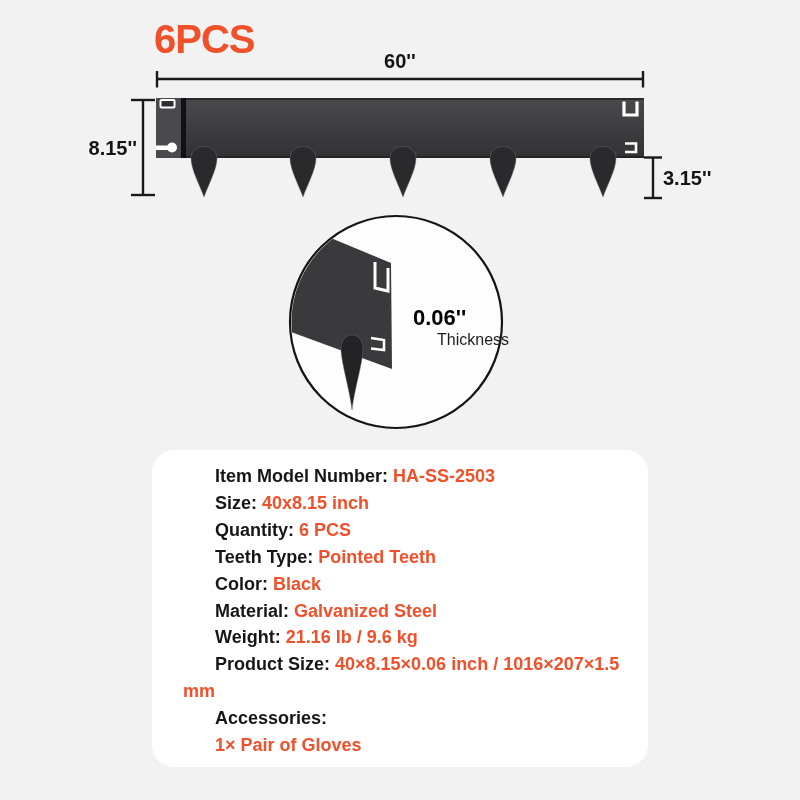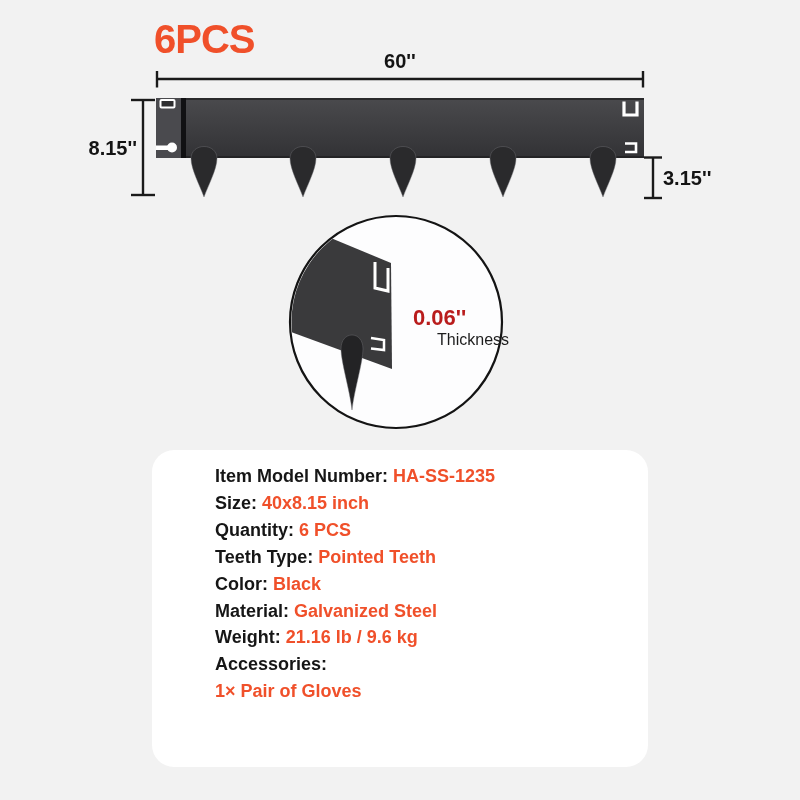--- a/index.html
+++ b/index.html
@@ -23,21 +23,21 @@
     font-size: 20px; font-weight: 700;
     color: #141414; line-height: 1.1;
   }
   .width-dim  { left: 360px; top: 50px; width: 80px; text-align: center; }
   .height-dim { left: 82px;  top: 137px; width: 55px; text-align: right; }
   .depth-dim  { left: 663px; top: 167px; }
 
   .thickness-value {
     left: 413px; top: 306px;
     font-size: 22px; font-weight: 700;
-    color: #b91c1c; line-height: 1.1;
+    color: #000000; line-height: 1.1;
   }
   .thickness-caption {
     left: 413px; top: 331px;
     font-size: 16px; font-weight: 400;
     color: #1d1d1d; line-height: 1.1; margin-left: 24px;
   }
 
   .spec-card {
     left: 152px; top: 450px;
     width: 496px; height: 317px;
@@ -123,22 +123,23 @@
 </svg>
 
 <div class="abs pcs-label">6PCS</div>
 <div class="abs dim-label width-dim">60''</div>
 <div class="abs dim-label height-dim">8.15''</div>
 <div class="abs dim-label depth-dim">3.15''</div>
 <div class="abs thickness-value">0.06''</div>
 <div class="abs thickness-caption">Thickness</div>
 
 <div class="abs spec-card">
-  <div class="spec-row"><span class="spec-label">Item Model Number: </span><span class="spec-value">HA-SS-1235</span></div>
+  <div class="spec-row"><span class="spec-label">Item Model Number: </span><span class="spec-value">HA-SS-2503</span></div>
   <div class="spec-row"><span class="spec-label">Size: </span><span class="spec-value">40x8.15 inch</span></div>
   <div class="spec-row"><span class="spec-label">Quantity: </span><span class="spec-value">6 PCS</span></div>
   <div class="spec-row"><span class="spec-label">Teeth Type: </span><span class="spec-value">Pointed Teeth</span></div>
   <div class="spec-row"><span class="spec-label">Color: </span><span class="spec-value">Black</span></div>
   <div class="spec-row"><span class="spec-label">Material: </span><span class="spec-value">Galvanized Steel</span></div>
   <div class="spec-row"><span class="spec-label">Weight: </span><span class="spec-value">21.16 lb / 9.6 kg</span></div>
+  <div class="spec-row"><span class="spec-label">Product Size: </span><span class="spec-value">40×8.15×0.06 inch / 1016×207×1.5 mm</span></div>
   <div class="spec-row"><span class="spec-label">Accessories:</span><span class="spec-value"></span></div>
   <div class="spec-row"><span class="spec-label"></span><span class="spec-value">1× Pair of Gloves</span></div>
 </div>
 
 </body></html>

